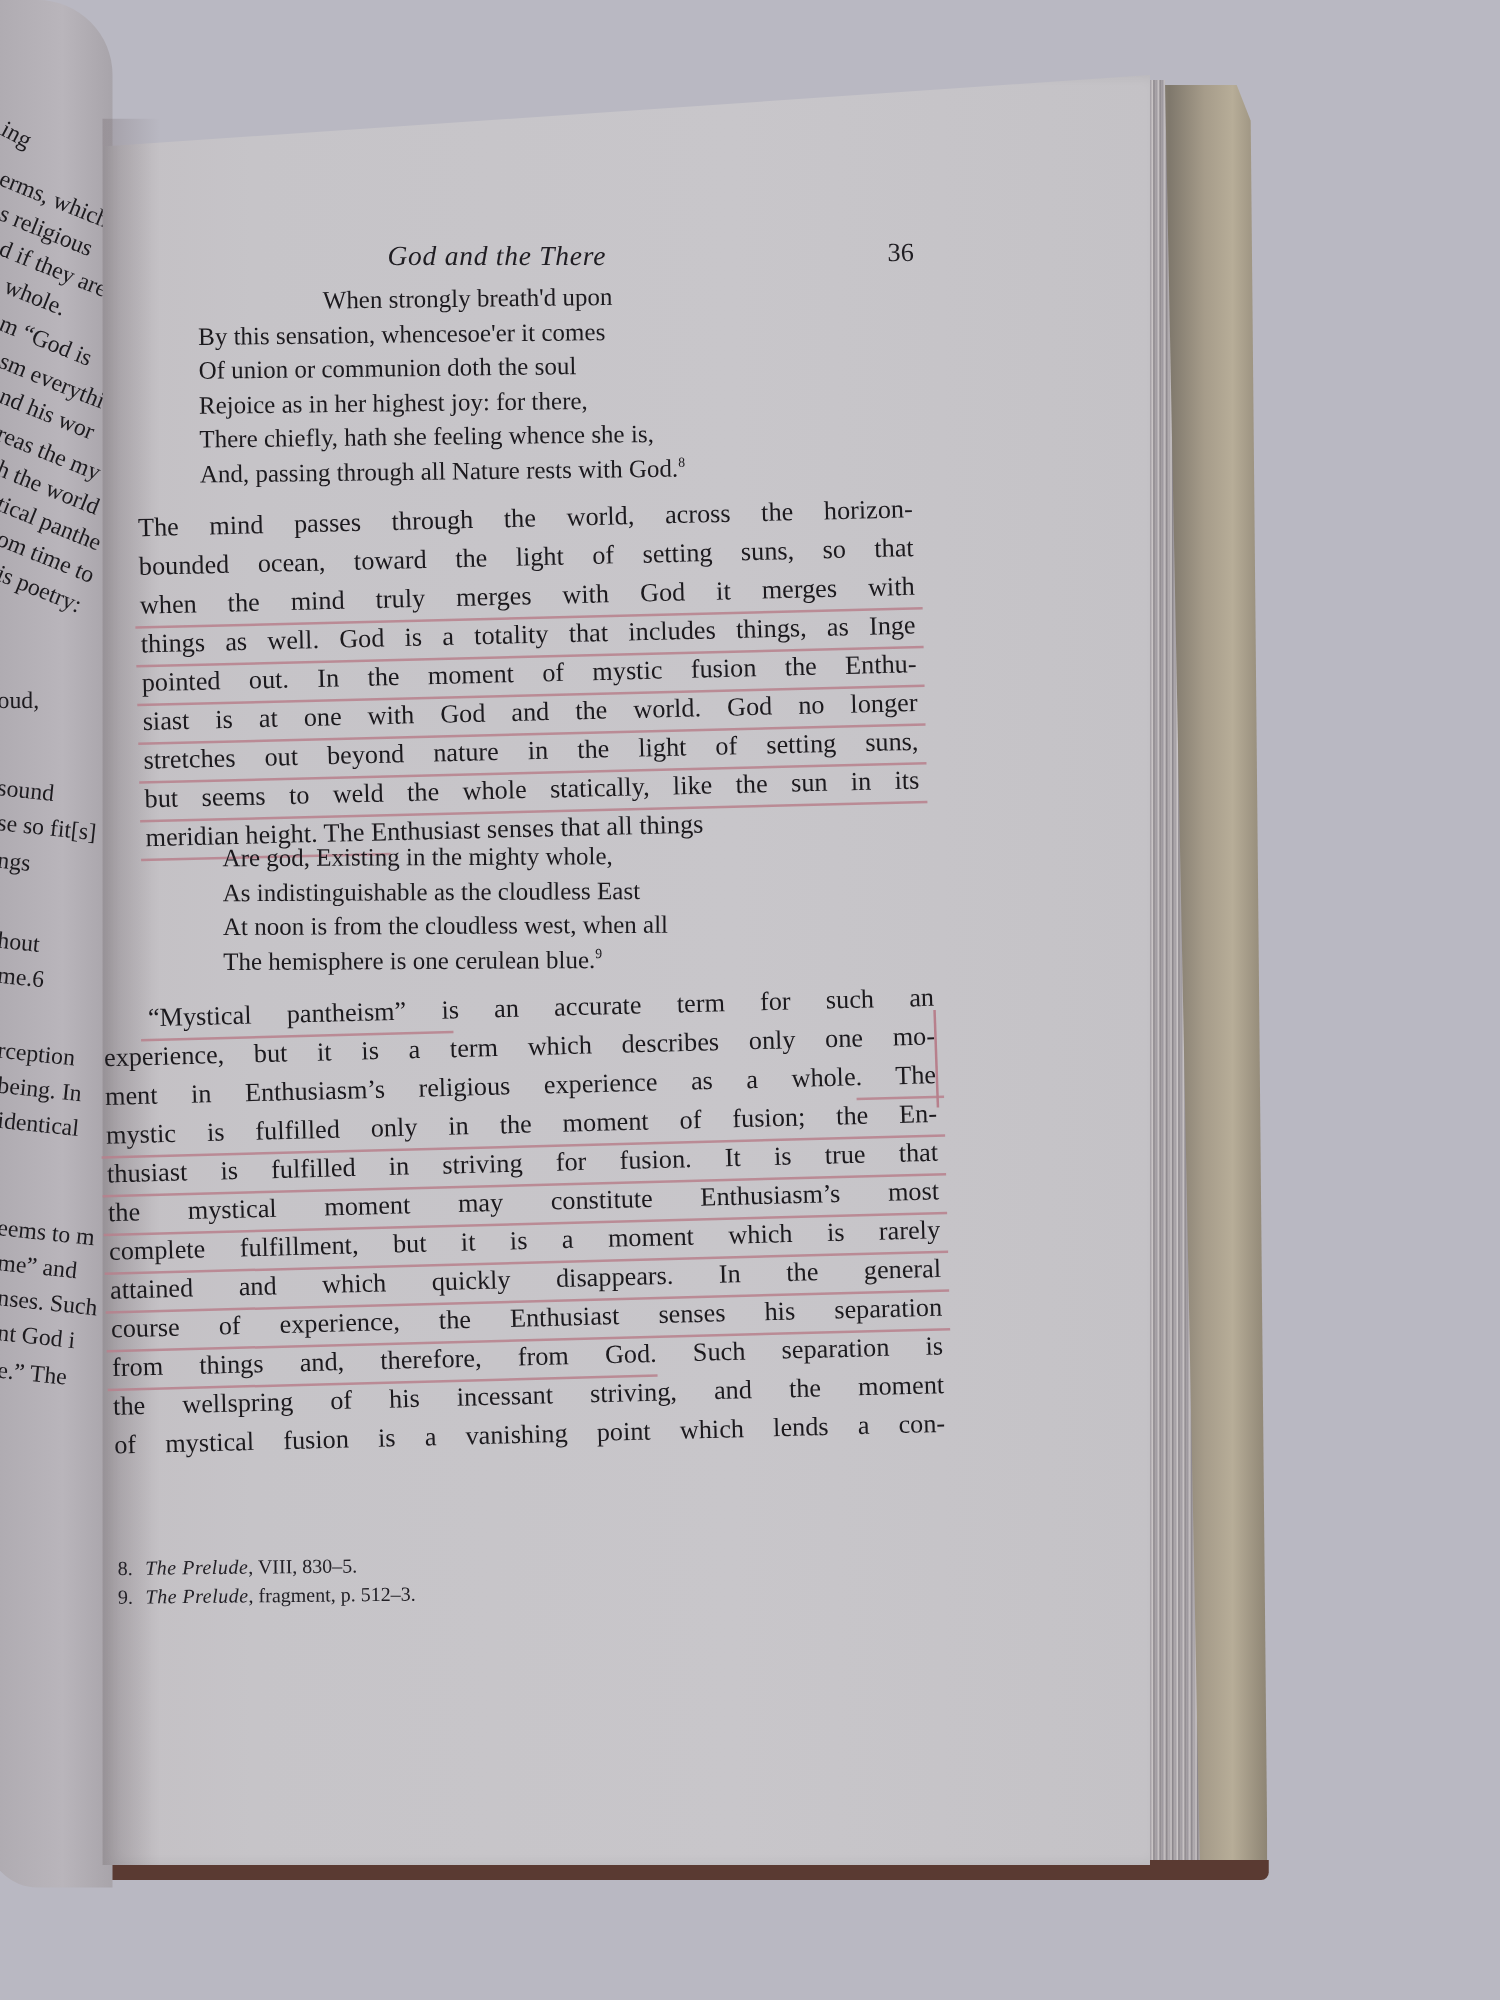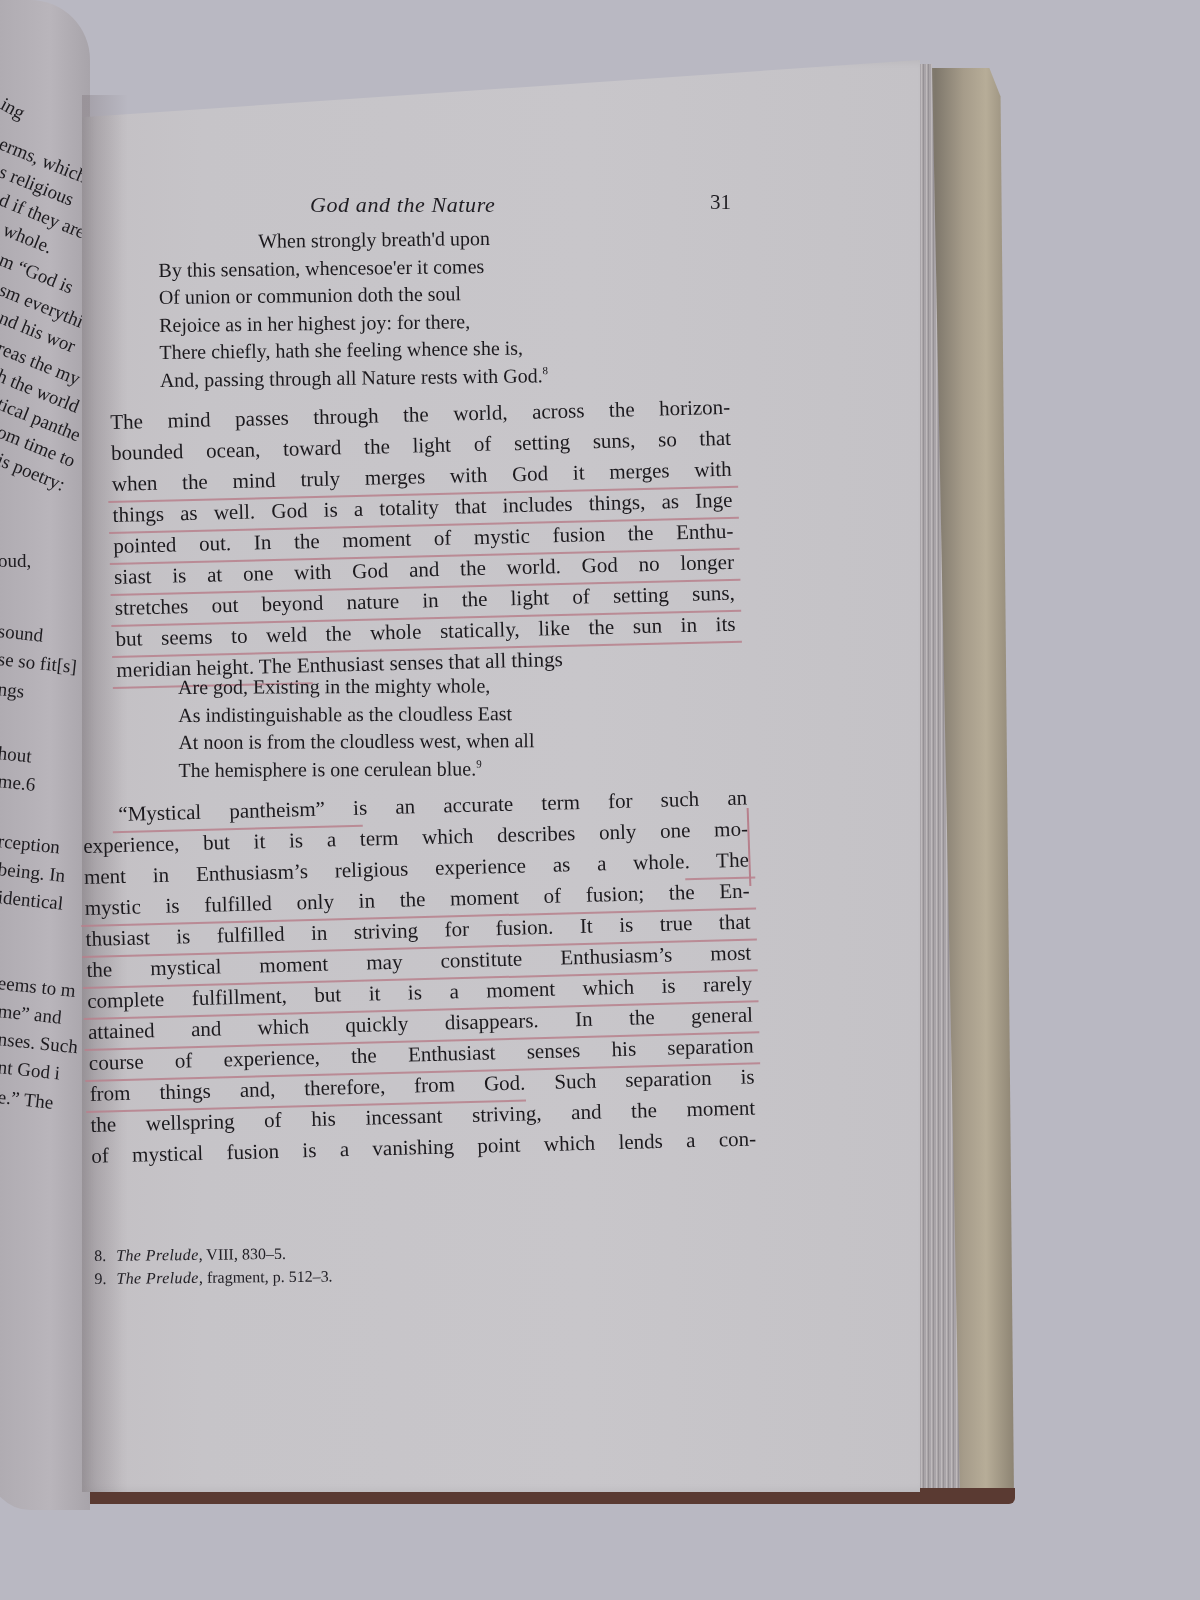--- a/index.html
+++ b/index.html
@@ -114,22 +114,22 @@
       <span class="frag" style="left: 8px; top: 972px; transform: rotate(6deg);">eems to m</span>
       <span class="frag" style="left: 8px; top: 1000px; transform: rotate(6deg);">me” and</span>
       <span class="frag" style="left: 8px; top: 1028px; transform: rotate(6deg);">nses. Such</span>
       <span class="frag" style="left: 8px; top: 1056px; transform: rotate(6deg);">nt God i</span>
       <span class="frag" style="left: 8px; top: 1086px; transform: rotate(6deg);">e.” The</span>
     </div>
 
   <div class="page"></div>
   <div class="gutter"></div>
 
-  <div class="running-head">God and the Nature</div>
-  <div class="page-number">31</div>
+  <div class="running-head">God and the There</div>
+  <div class="page-number">36</div>
 
   <div class="verse verse1">
     <div class="line">When strongly breath'd upon</div>
     <div class="line">By this sensation, whencesoe'er it comes</div>
     <div class="line">Of union or communion doth the soul</div>
     <div class="line">Rejoice as in her highest joy: for there,</div>
     <div class="line">There chiefly, hath she feeling whence she is,</div>
     <div class="line"><span>And, passing through all Nature rests with God.</span><sup>8</sup></div>
   </div>
 

